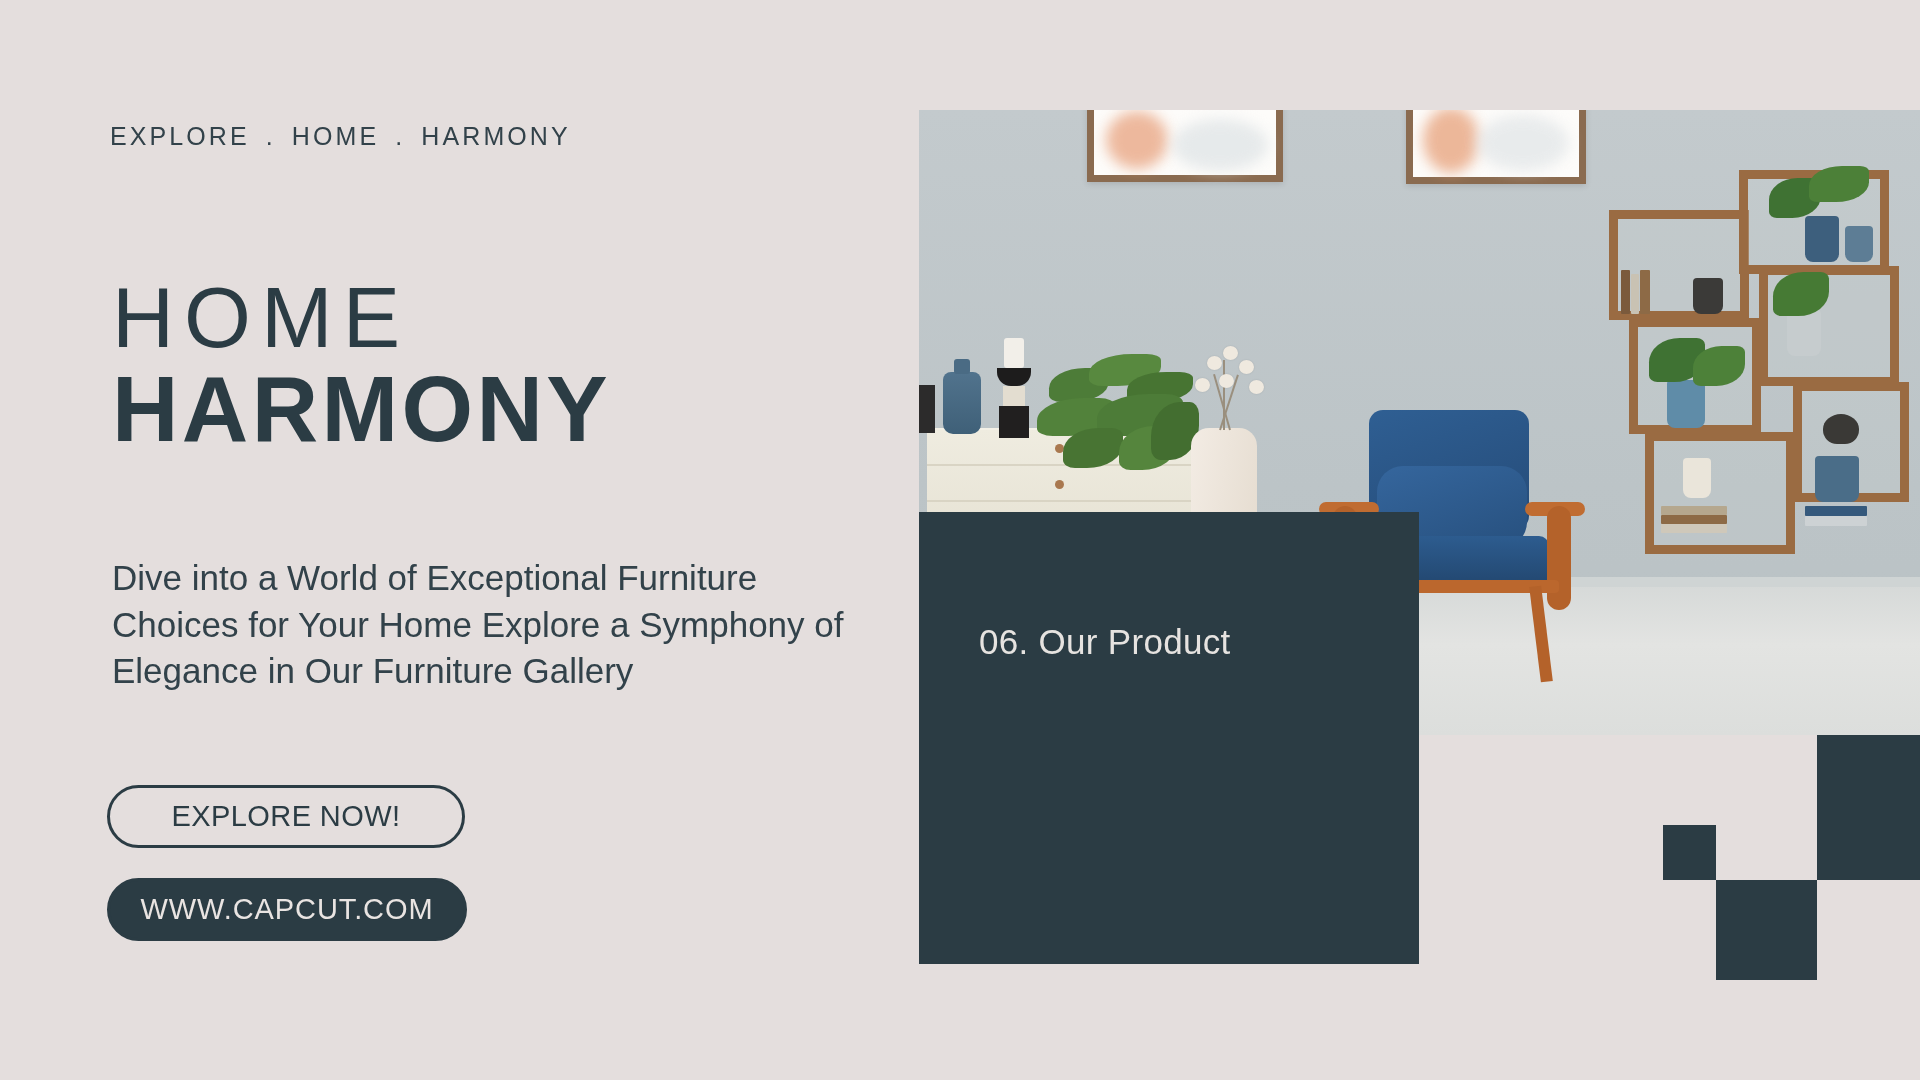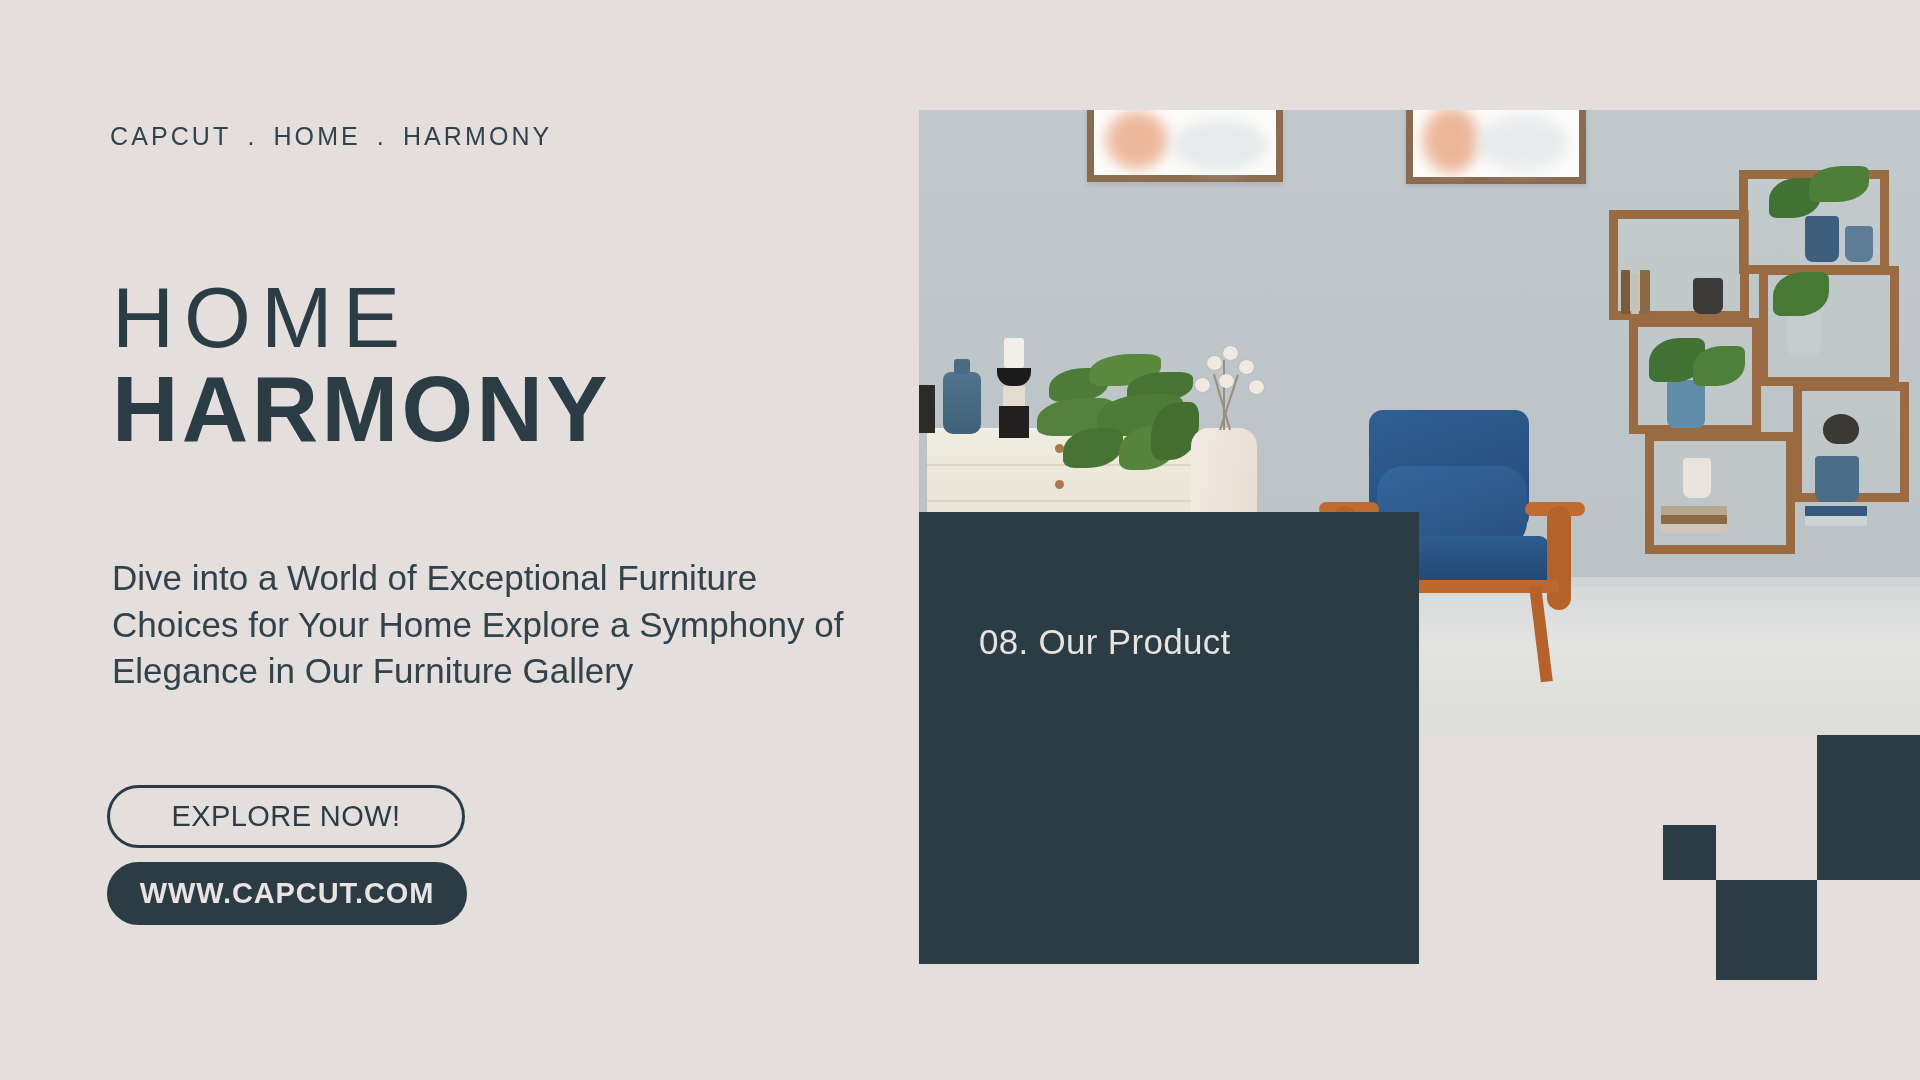--- a/index.html
+++ b/index.html
@@ -47,21 +47,21 @@
     font-size:29px; white-space:nowrap; cursor:pointer;
     user-select:none;
   }
   .btn.outline {
     border:3px solid #2b3c44; background:transparent; color:#2b3c44;
   }
   .btn.solid { background:#2b3c44; color:#e9e4e2; border:3px solid #2b3c44; }
   .btn.b-explore { width:358px; font-weight:400; letter-spacing:0.4px; }
   .btn.b-mail    { width:360px; font-weight:400; letter-spacing:0.2px; }
   .btn.b-offer   { width:358px; font-weight:700; letter-spacing:1.2px; font-size:33px; }
-  .btn.b-web     { width:360px; font-weight:700; letter-spacing:0.9px; }
+  .btn.b-web     { width:360px; font-weight:400; letter-spacing:0.9px;margin-top:16px; }
 
   
   #photo-panel {
     position:absolute; left:919px; top:110px;
     width:1001px; height:625px; overflow:hidden;
     background:#c9cfd1;
   }
   
   .wall { position:absolute; inset:0; background:linear-gradient(180deg,#c3cacd 0%,#bcc4c7 60%,#b9c1c4 100%); }
   .floor { position:absolute; left:0; right:0; bottom:0; height:150px;
@@ -142,21 +142,21 @@
   #sq-small { left:18px; top:90px;  width:53px; height:55px; }
   #sq-big-tr{ left:172px; top:0;    width:103px; height:145px; }
   #sq-big-bm{ left:71px;  top:145px; width:101px; height:100px; }
 </style>
 </head>
 <body>
 
 <div id="left-column">
 
   <div id="breadcrumb">
-    <span>CAPCUT</span><span class="sep">.</span><span>HOME</span><span class="sep">.</span><span>HARMONY</span>
+    <span>EXPLORE</span><span class="sep">.</span><span>HOME</span><span class="sep">.</span><span>HARMONY</span>
   </div>
 
   <div id="headline">
     <div id="headline-thin">HOME</div>
     <div id="headline-bold">HARMONY</div>
   </div>
 
   <p id="lead-paragraph">Dive into a World of Exceptional Furniture Choices for Your Home Explore a Symphony of Elegance in Our Furniture Gallery</p>
 
   <div id="cta-group">
@@ -263,20 +263,20 @@
     <div class="book" style="left:52px;top:345px;width:66px;height:9px;background:#8d6a46;"></div>
     <div class="book" style="left:52px;top:354px;width:66px;height:9px;background:#cfc8ba;"></div>
     <div class="pot" style="left:214px;top:244px;width:36px;height:30px;background:#3a3936;border-radius:50% 50% 14px 14px;"></div>
     <div class="pot" style="left:206px;top:286px;width:44px;height:46px;background:#4a6d88;"></div>
     <div class="book" style="left:196px;top:336px;width:62px;height:10px;background:#35597c;"></div>
     <div class="book" style="left:196px;top:346px;width:62px;height:10px;background:#cdd2d4;"></div>
   </div>
 </div>
 
 <div id="product-card">
-  <div id="product-card-title">08. Our Product</div>
+  <div id="product-card-title">06. Our Product</div>
 </div>
 
 <div id="checker">
   <div class="sq" id="sq-small"></div>
   <div class="sq" id="sq-big-tr"></div>
   <div class="sq" id="sq-big-bm"></div>
 </div>
 
 </body></html>

